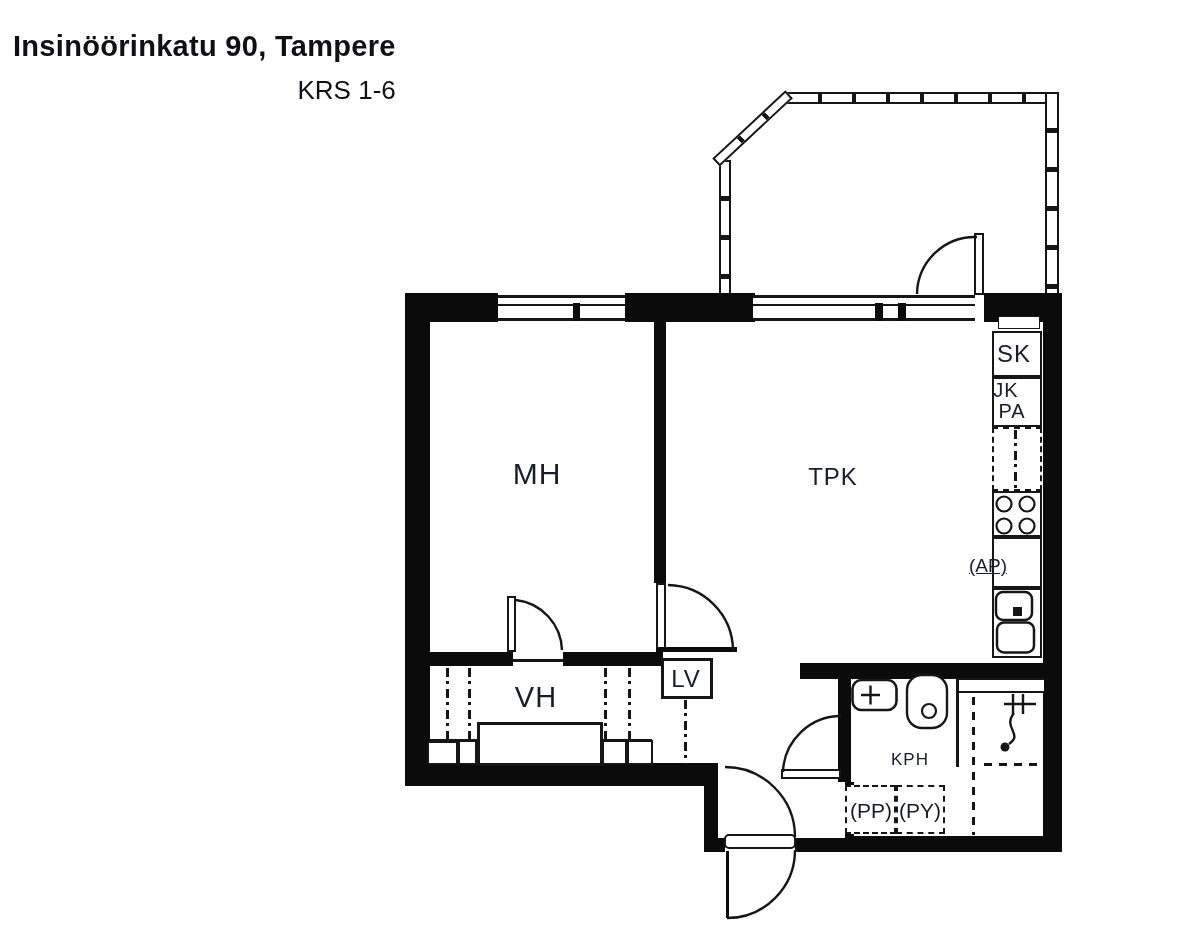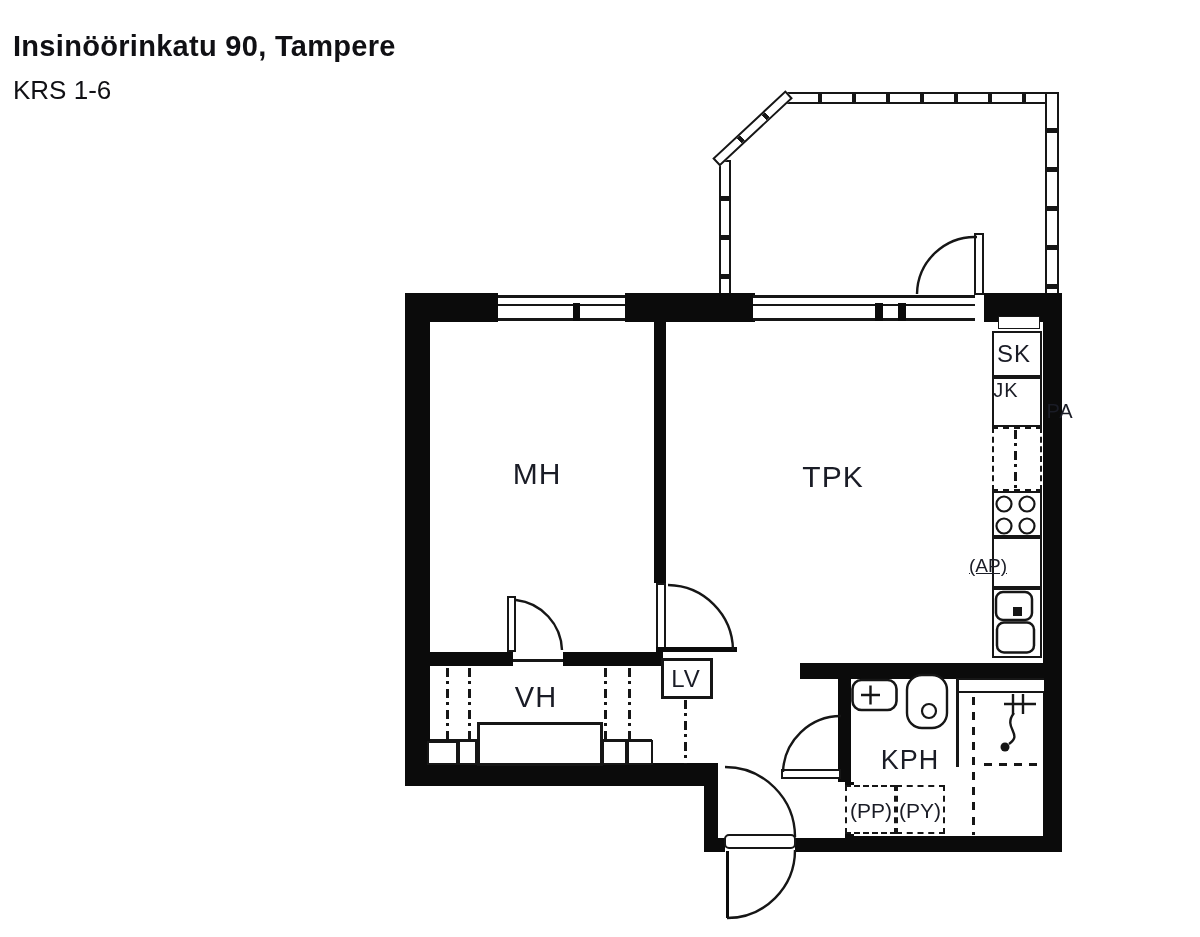--- a/index.html
+++ b/index.html
@@ -1,19 +1,19 @@
 <!DOCTYPE html>
 <html style="--wall: #0b0b0b; --line: #161616; --label: #1a1c26; --text: #101014; --bg: #ffffff;"><head>
 <meta charset="utf-8">
 <style>
   html,body{margin:0;padding:0;background:#fff;}
   #page{position:relative;width:1200px;height:937px;background:var(--bg,#fff);
         font-family:"Liberation Sans",sans-serif;overflow:hidden;}
   
-  #hdr{position:absolute;left:13px;top:30px;color:var(--text,#101014);}
+  #hdr{position:absolute;left:13px;top:30px;color:var(--text,#101014);text-align:right;}
   #hdr .t{font-size:29px;font-weight:bold;letter-spacing:.3px;margin:0 0 11px 0;}
   #hdr .l{font-size:26px;line-height:32px;}
   
   .w{position:absolute;background:var(--wall,#0b0b0b);}
   .box{position:absolute;background:#fff;border:2px solid var(--line,#161616);box-sizing:border-box;}
   .b3{border-width:3px;}
   .dashbox{position:absolute;background:#fff;border:2.5px dashed var(--line,#161616);box-sizing:border-box;}
   .leaf{position:absolute;background:#fff;border:2px solid var(--line,#161616);box-sizing:border-box;}
   .win{position:absolute;background:#fff;border-top:3px solid var(--line,#161616);
        border-bottom:3px solid var(--line,#161616);box-sizing:border-box;}
@@ -149,24 +149,24 @@
     </g>
 
     <g fill="#fff" stroke="#161616" stroke-width="2.5">
       <rect x="996" y="592" width="36" height="28" rx="7"></rect>
       <rect x="997" y="622.5" width="37" height="30" rx="7"></rect>
       <rect x="1013" y="607" width="9" height="9" fill="#161616" stroke="none"></rect>
     </g>
   </svg>
 
   <span class="lbl" style="left:537px;top:474px;font-size:30px;">MH</span>
-  <span class="lbl" style="left:833px;top:477px;font-size:30px;">TPK</span>
+  <span class="lbl" style="left:833px;top:477px;font-size:24px;">TPK</span>
   <span class="lbl" style="left:536px;top:697px;font-size:29px;">VH</span>
-  <span class="lbl" style="left:910px;top:760px;font-size:27px;">KPH</span>
+  <span class="lbl" style="left:910px;top:760px;font-size:17px;">KPH</span>
   <span class="lbl" style="left:686px;top:679px;font-size:24px;">LV</span>
   <span class="lbl" style="left:1014px;top:354px;font-size:24px;">SK</span>
   <span class="lbl" style="left:1006px;top:390px;font-size:20px;">JK</span>
-  <span class="lbl" style="left:1060px;top:411px;font-size:20px;">PA</span>
+  <span class="lbl" style="left:1012px;top:411px;font-size:20px;">PA</span>
   <span class="lbl" style="left:988px;top:566px;font-size:19px;letter-spacing:0;text-decoration:underline;">(AP)</span>
   <span class="lbl" style="left:871px;top:811px;font-size:21px;letter-spacing:0;">(PP)</span>
   <span class="lbl" style="left:920px;top:811px;font-size:21px;letter-spacing:0;">(PY)</span>
 
 </div>
 
 </body></html>

